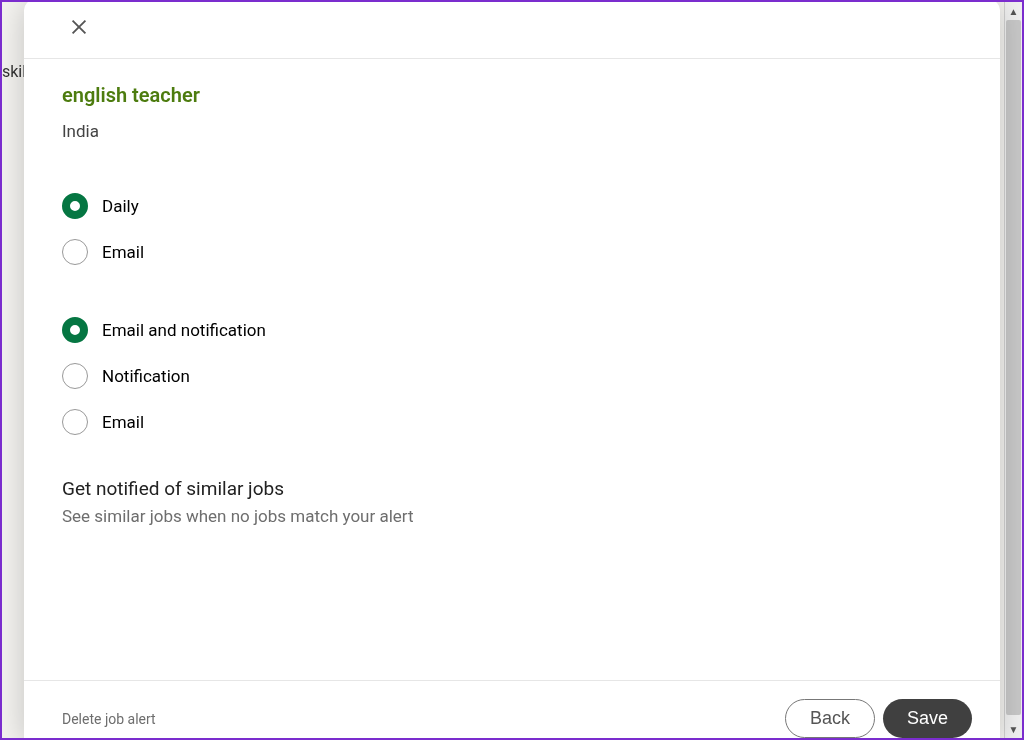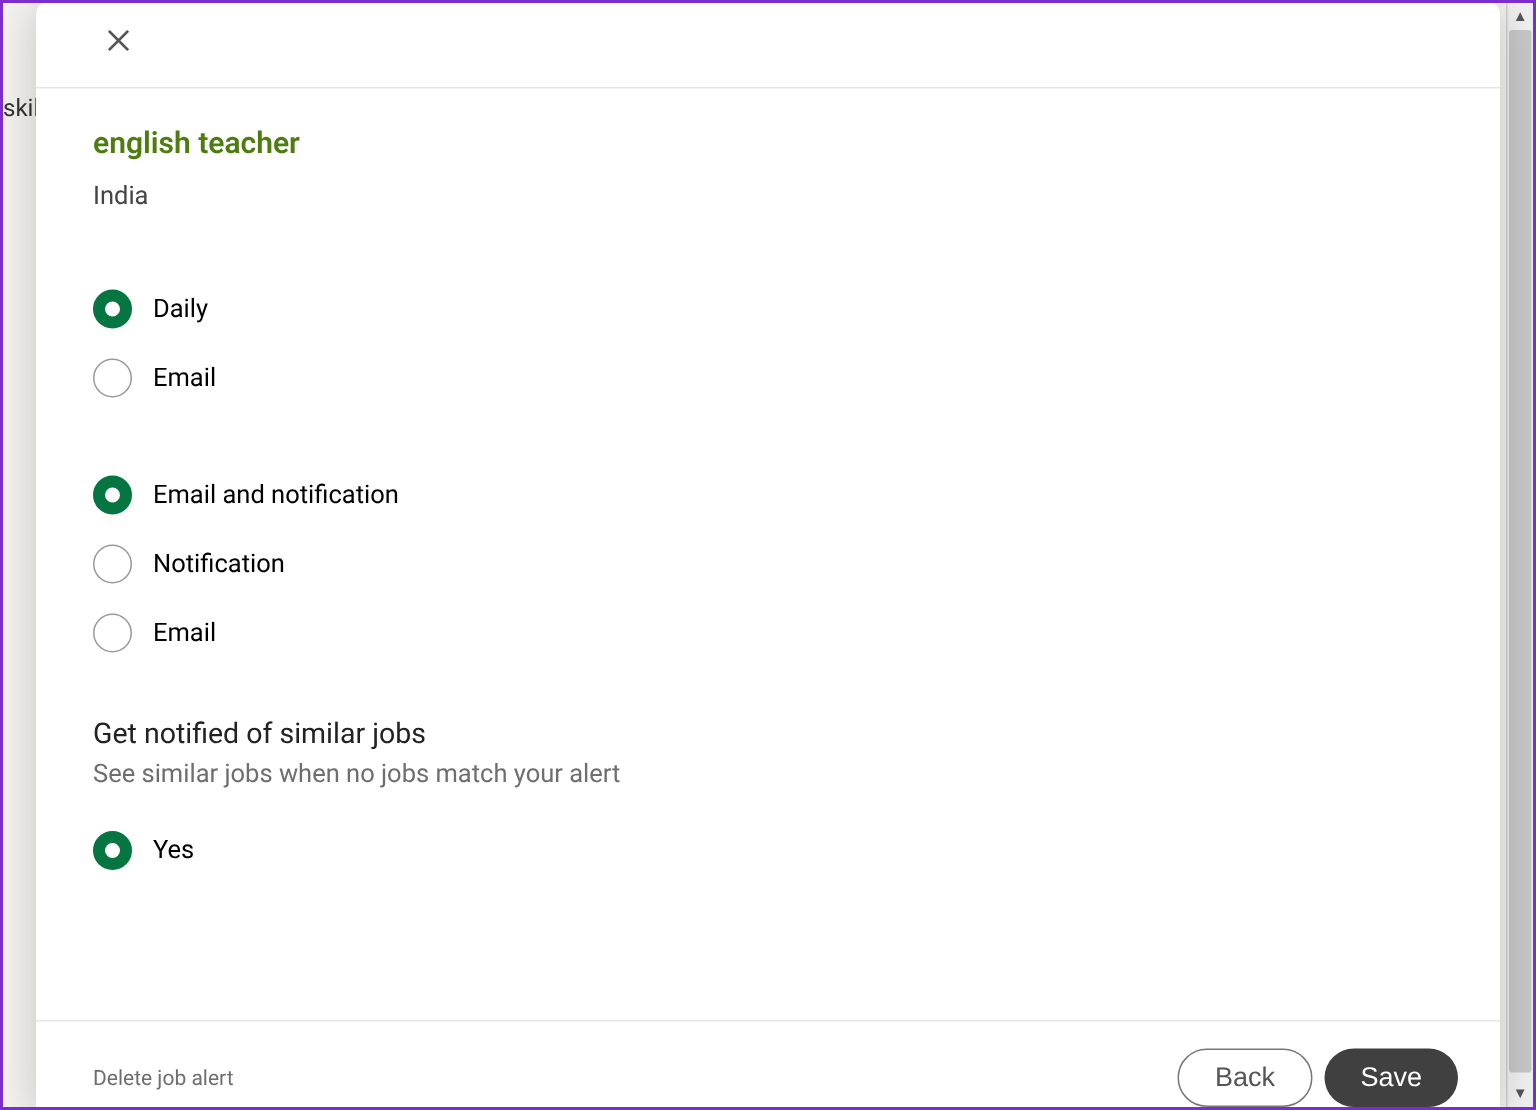--- a/index.html
+++ b/index.html
@@ -240,30 +240,20 @@
         <div class="radio-label">Notification</div>
       </div>
       <div class="radio-option">
         <div class="radio-circle"></div>
         <div class="radio-label">Email</div>
       </div>
     </div>
 
     <div class="section-heading">Get notified of similar jobs</div>
     <div class="section-subtext">See similar jobs when no jobs match your alert</div>
-    <div class="radio-group">
-      <div class="radio-option">
-        <div class="radio-circle selected"></div>
-        <div class="radio-label">Yes</div>
-      </div>
-      <div class="radio-option">
-        
-        
-      </div>
-    </div>
   </div>
 
   <div class="modal-footer">
     <div class="delete-link">Delete job alert</div>
     <div class="footer-buttons">
       <button class="btn btn-back">Back</button>
       <button class="btn btn-save">Save</button>
     </div>
   </div>
 </div>

